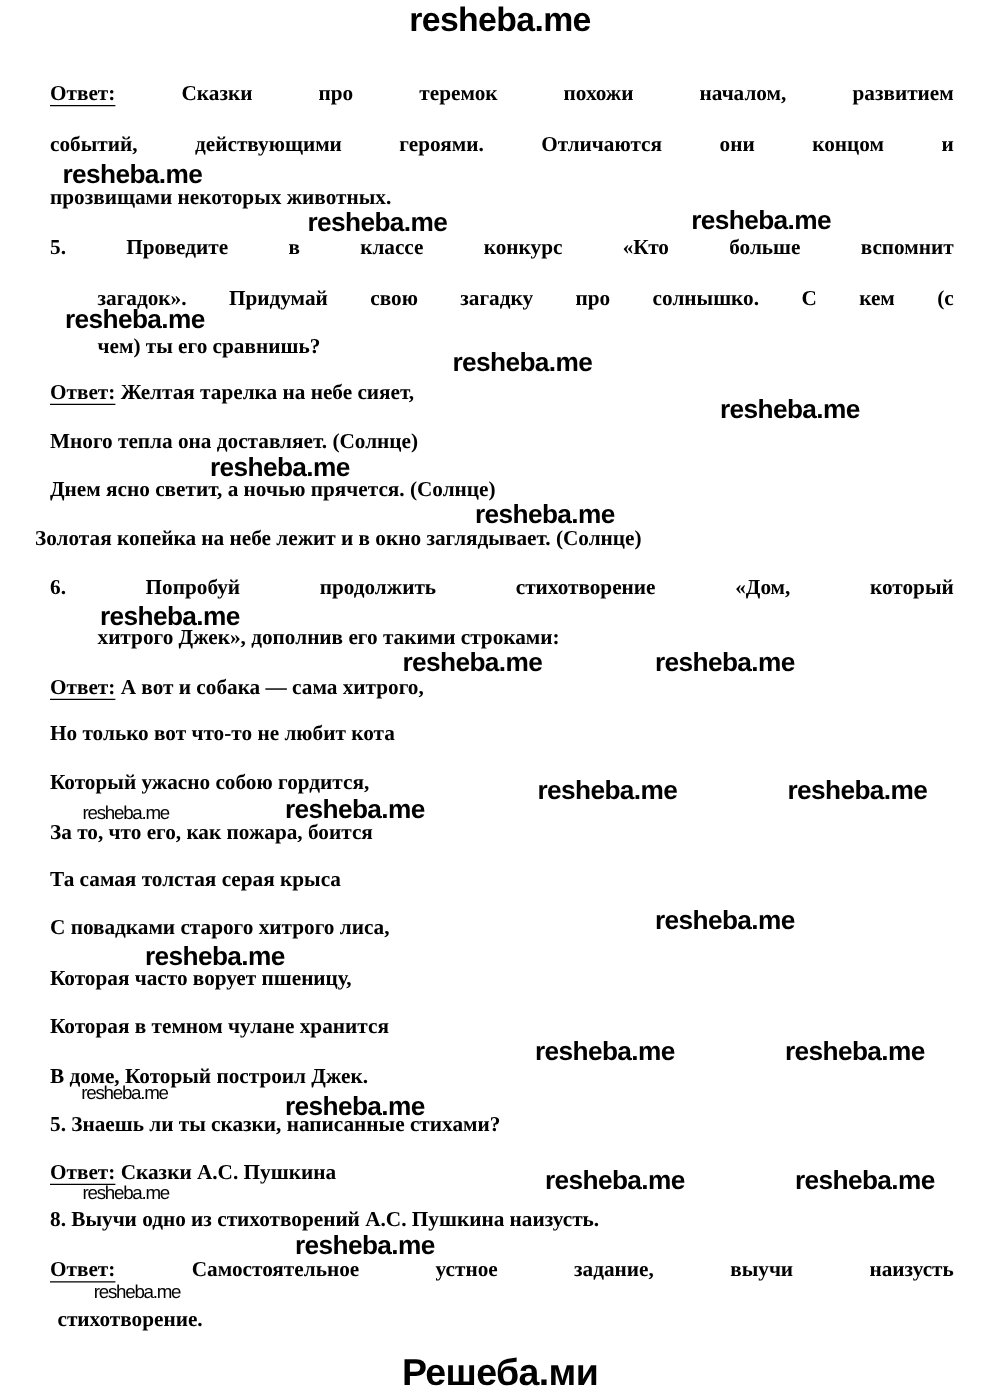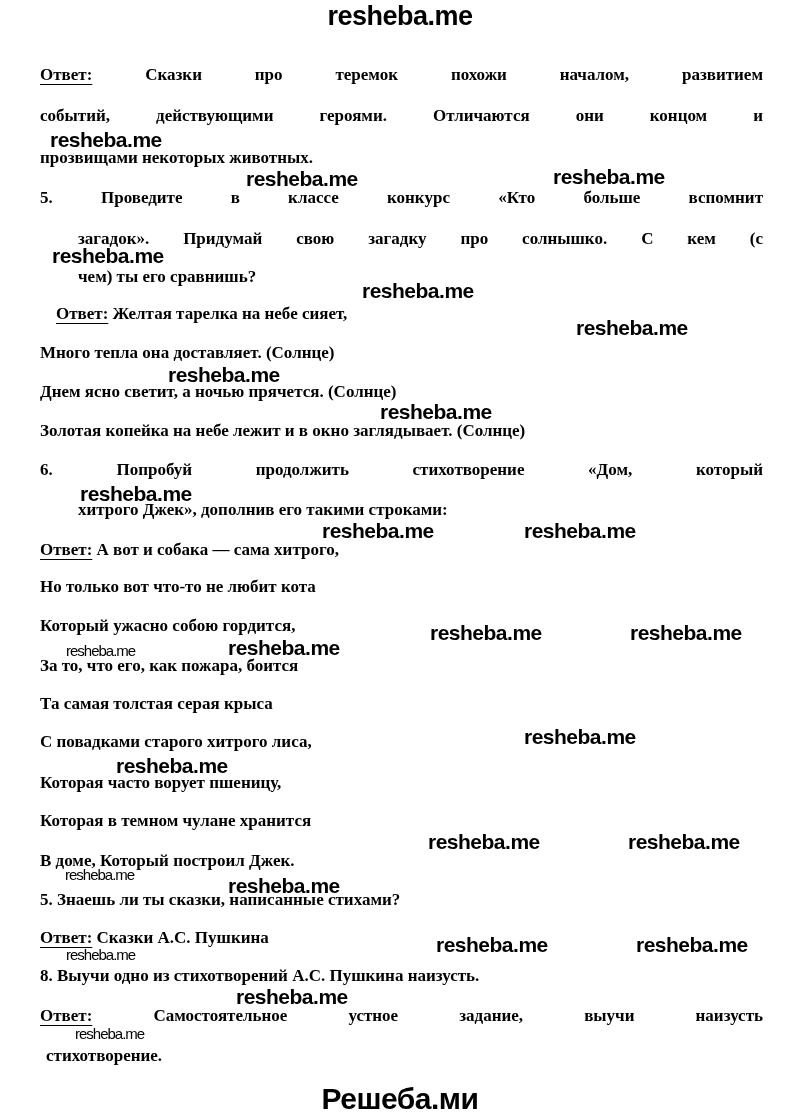--- a/index.html
+++ b/index.html
@@ -70,24 +70,24 @@
 <div class="page">
   <div class="page-header">resheba.me</div>
 
   <div id="doc-lines">
       <div class="line just" style="left: 40px; top: 61px; width: 723px;"><span class="prefix">Ответ:</span> <span>Сказки про теремок похожи началом, развитием</span></div>
       <div class="line just" style="left: 40px; top: 102px; width: 723px;"><span>событий, действующими героями. Отличаются они концом и</span></div>
       <div class="line" style="left: 40px; top: 144px;"><span>прозвищами некоторых животных.</span></div>
       <div class="line just" style="left: 40px; top: 184px; width: 723px;"><span>5. Проведите в классе конкурс «Кто больше вспомнит</span></div>
       <div class="line just" style="left: 78px; top: 225px; width: 685px;"><span>загадок». Придумай свою загадку про солнышко. С кем (с</span></div>
       <div class="line" style="left: 78px; top: 263px;"><span>чем) ты его сравнишь?</span></div>
-      <div class="line" style="left: 40px; top: 300px; margin-left: 16px;"><span class="prefix">Ответ:</span> <span>Желтая тарелка на небе сияет,</span></div>
+      <div class="line" style="left: 40px; top: 300px;"><span class="prefix">Ответ:</span> <span>Желтая тарелка на небе сияет,</span></div>
       <div class="line" style="left: 40px; top: 339px;"><span>Много тепла она доставляет. (Солнце)</span></div>
       <div class="line" style="left: 40px; top: 378px;"><span>Днем ясно светит, а ночью прячется. (Солнце)</span></div>
-      <div class="line" style="left: 40px; top: 417px;"><span>Золотая копейка на небе лежит и в окно заглядывает. (Солнце)</span></div>
+      <div class="line" style="left: 28px; top: 417px;"><span>Золотая копейка на небе лежит и в окно заглядывает. (Солнце)</span></div>
       <div class="line just" style="left: 40px; top: 456px; width: 723px;"><span>6. Попробуй продолжить стихотворение «Дом, который</span></div>
       <div class="line" style="left: 78px; top: 496px;"><span>хитрого Джек», дополнив его такими строками:</span></div>
       <div class="line" style="left: 40px; top: 536px;"><span class="prefix">Ответ:</span> <span>А вот и собака — сама хитрого,</span></div>
       <div class="line" style="left: 40px; top: 573px;"><span>Но только вот что-то не любит кота</span></div>
       <div class="line" style="left: 40px; top: 612px;"><span>Который ужасно собою гордится,</span></div>
       <div class="line" style="left: 40px; top: 652px;"><span>За то, что его, как пожара, боится</span></div>
       <div class="line" style="left: 40px; top: 690px; text-align: center;"><span>Та самая толстая серая крыса</span></div>
       <div class="line" style="left: 40px; top: 728px;"><span>С повадками старого хитрого лиса,</span></div>
       <div class="line" style="left: 40px; top: 769px;"><span>Которая часто ворует пшеницу,</span></div>
       <div class="line" style="left: 40px; top: 807px;"><span>Которая в темном чулане хранится</span></div>

